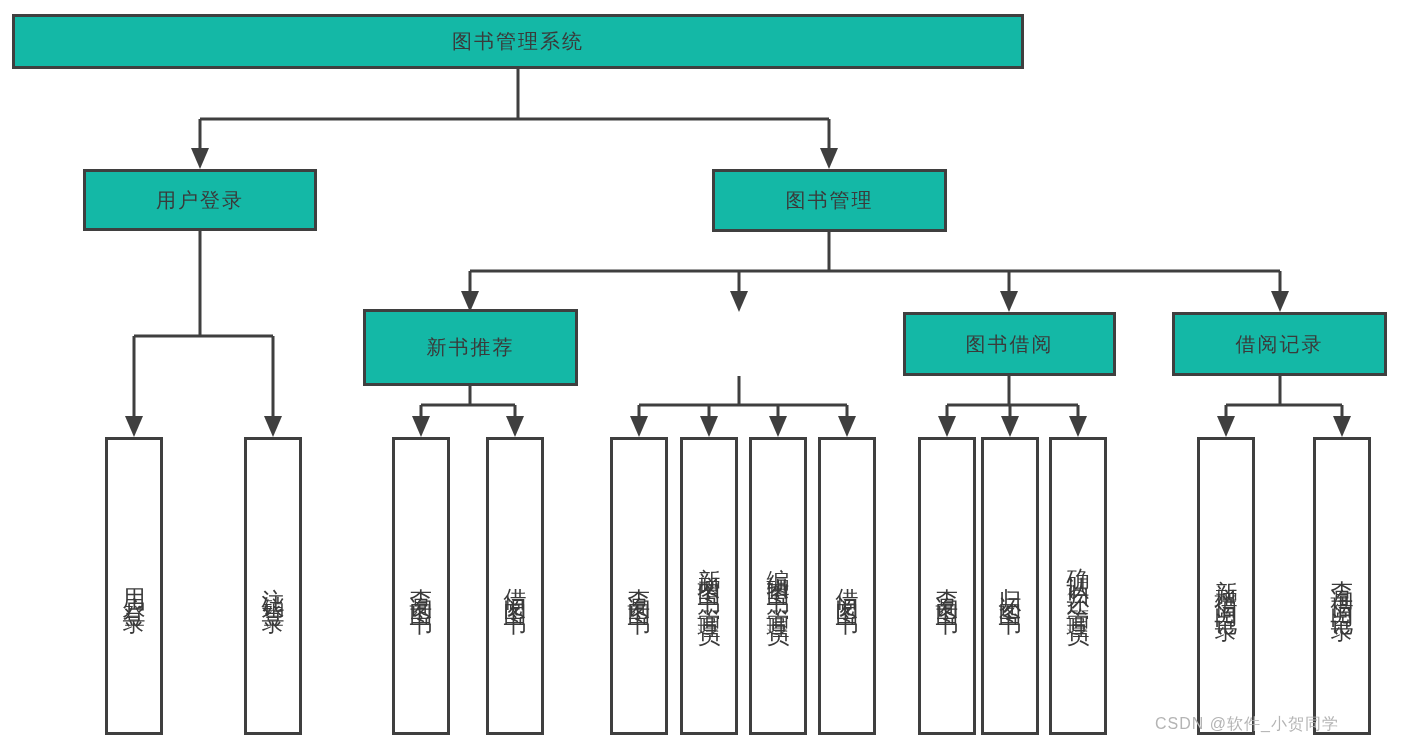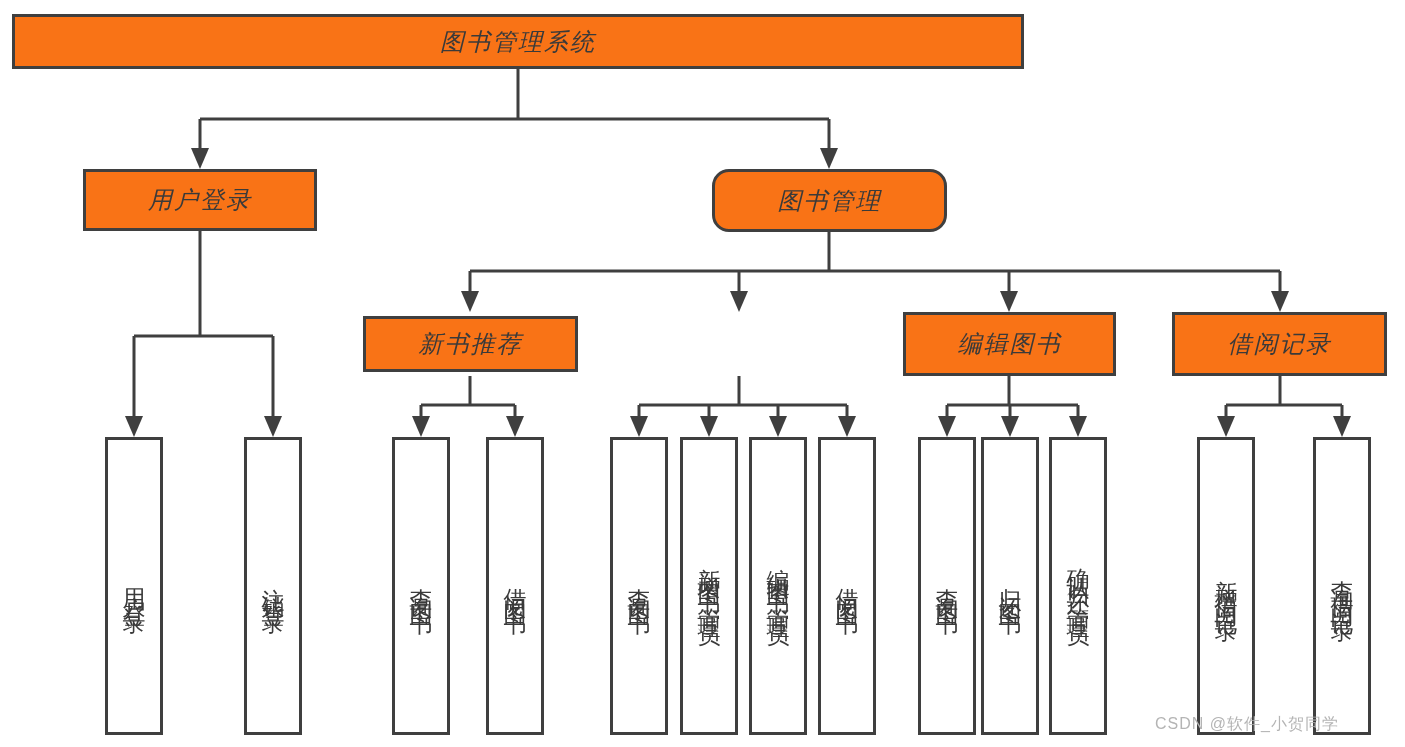--- a/index.html
+++ b/index.html
@@ -19,26 +19,25 @@
     position:absolute;left:0;top:0;width:1405px;height:747px;
   }
   .wires{
     position:absolute;left:0;top:0;width:1405px;height:747px;
     pointer-events:none;
   }
   .wire{stroke:var(--line,#3f3f3f);stroke-width:3;fill:none;}
   .head{fill:var(--line,#3f3f3f);stroke:none;}
   .hbox{
     position:absolute;
-    background:#f97316;
+    background:#14b8a6;
     border:3px solid var(--line,#3f3f3f);
     display:flex;align-items:center;justify-content:center;
-    font-size:24px;letter-spacing:2px;color:var(--text,#3a3a3a);
+    font-size:20px;letter-spacing:2px;color:var(--text,#3a3a3a);
     white-space:nowrap;
-    font-style:italic;
   }
   .vbox{
     position:absolute;top:437px;height:298px;width:58px;
     background:#fff;
     border:3px solid var(--line,#3f3f3f);
     display:flex;align-items:center;justify-content:center;
     writing-mode:vertical-rl;text-orientation:mixed;
     font-size:23px;letter-spacing:8px;color:var(--text,#3a3a3a);
     line-height:1;
   }
@@ -93,24 +92,24 @@
     <g>
       <path class="wire" d="M1280 376 V405 M1226 405 H1342 M1226 405 V425 M1342 405 V425"></path>
       <polygon class="head" points="1226,437 1217,416 1235,416"></polygon>
       <polygon class="head" points="1342,437 1333,416 1351,416"></polygon>
     </g>
   </svg>
 
   <div class="hbox" style="left:12px;top:14px;width:1012px;height:55px;">图书管理系统</div>
 
   <div class="hbox" style="left:83px;top:169px;width:234px;height:62px;">用户登录</div>
-  <div class="hbox" style="left:712px;top:169px;width:235px;height:63px;border-radius:17px;">图书管理</div>
+  <div class="hbox" style="left:712px;top:169px;width:235px;height:63px;">图书管理</div>
 
-  <div class="hbox" style="left:363px;top:316px;width:215px;height:56px;">新书推荐</div>
-  <div class="hbox" style="left:903px;top:312px;width:213px;height:64px;">编辑图书</div>
+  <div class="hbox" style="left:363px;top:309px;width:215px;height:77px;">新书推荐</div>
+  <div class="hbox" style="left:903px;top:312px;width:213px;height:64px;">图书借阅</div>
   <div class="hbox" style="left:1172px;top:312px;width:215px;height:64px;">借阅记录</div>
 
   <div class="vbox" style="left:105px;">用户登录</div>
   <div class="vbox" style="left:244px;">注销登录</div>
 
   <div class="vbox" style="left:392px;">查询图书</div>
   <div class="vbox" style="left:486px;">借阅图书</div>
 
   <div class="vbox" style="left:610px;">查询图书</div>
   <div class="vbox" style="left:680px;">新增图书（管理员）</div>

